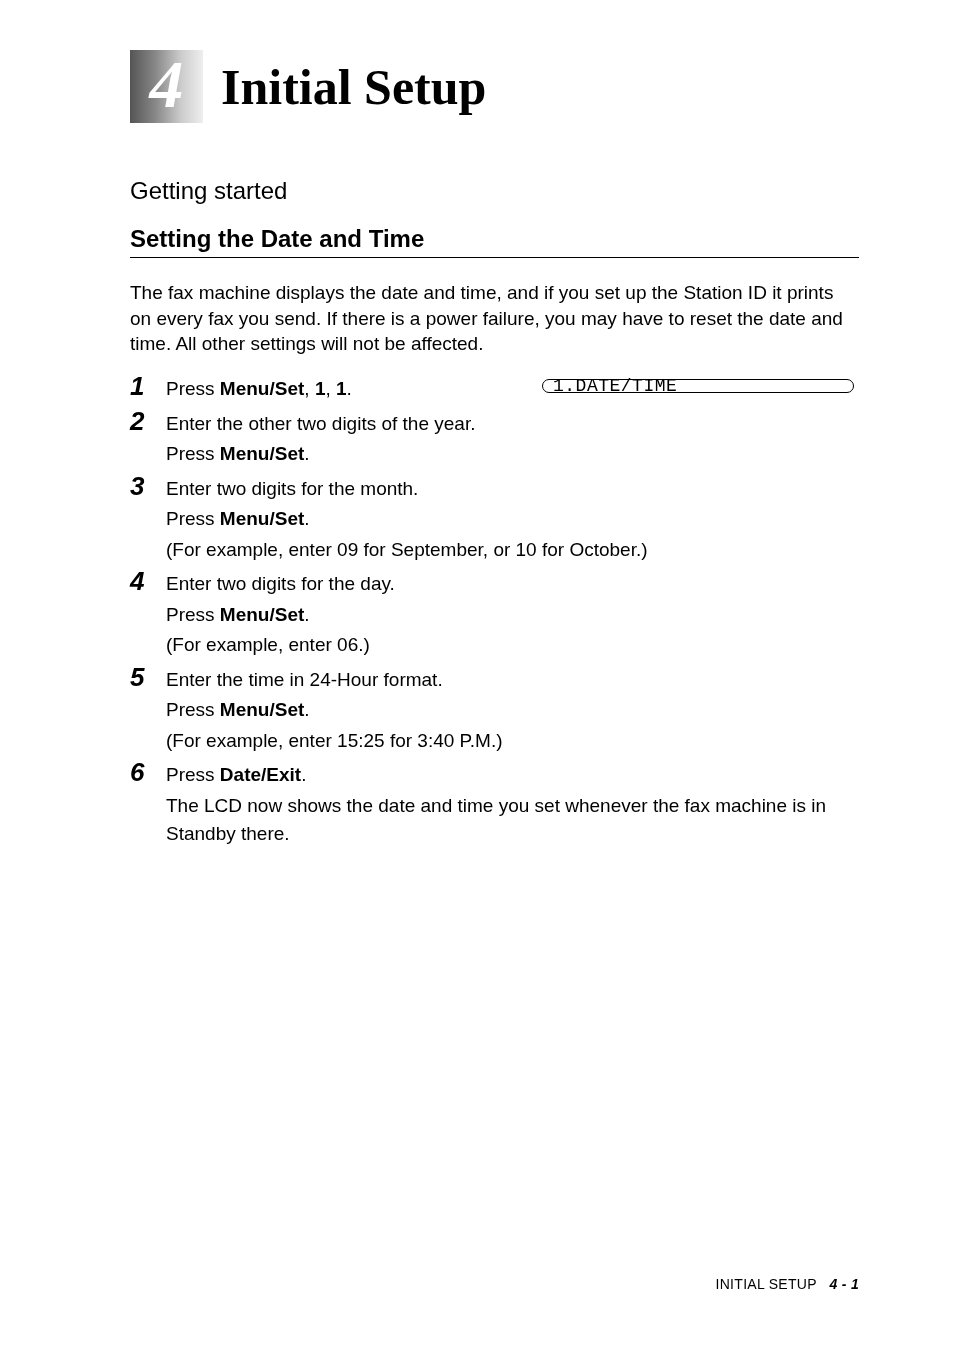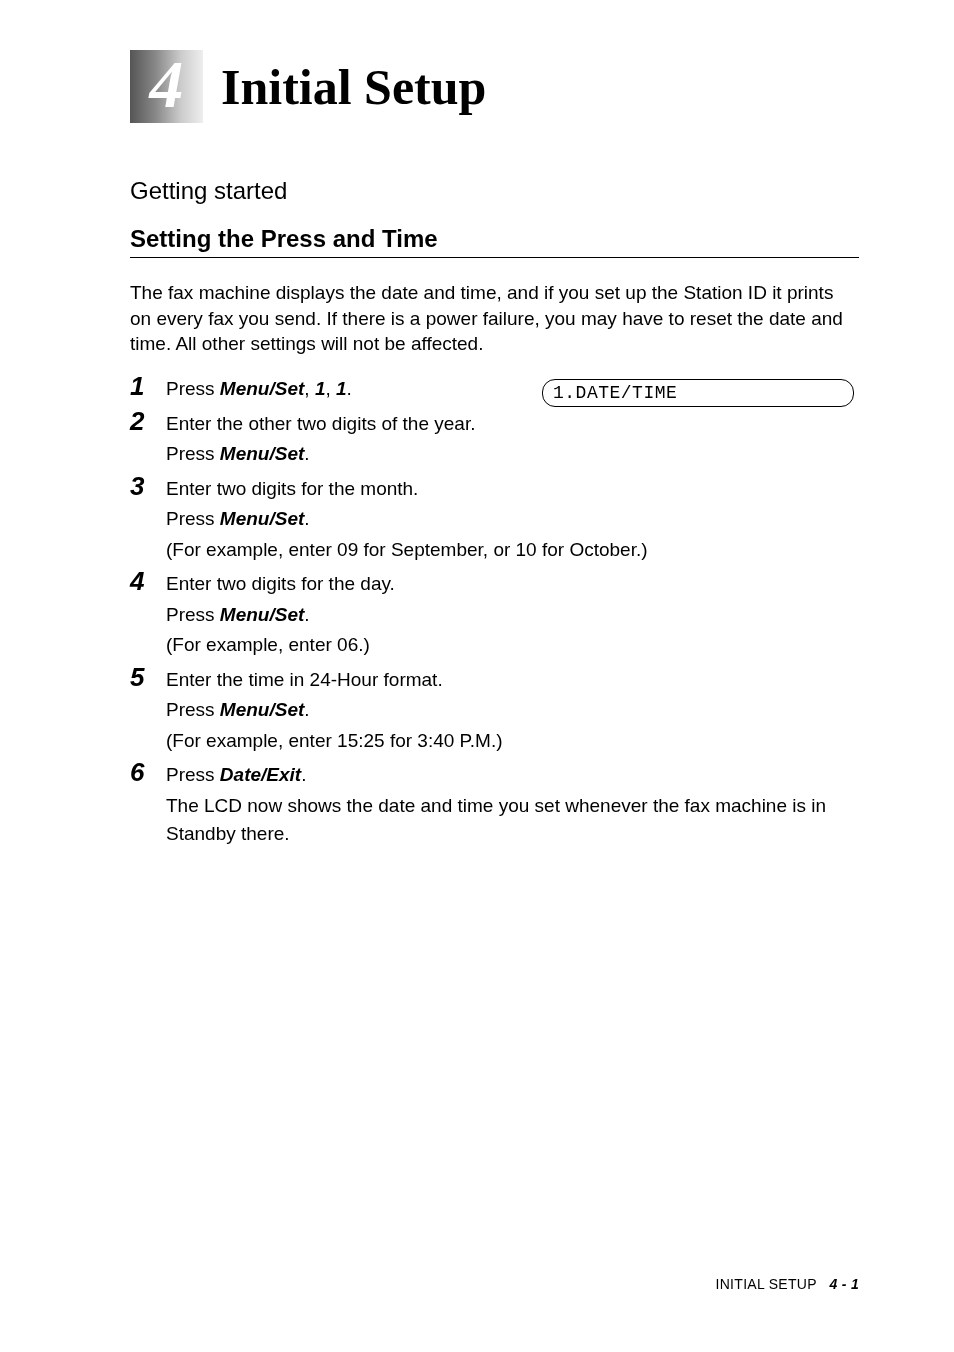--- a/index.html
+++ b/index.html
@@ -46,27 +46,27 @@
       font-family: Arial, Helvetica, sans-serif;
       font-style: italic;
       font-weight: bold;
       font-size: 26px;
       width: 36px;
       flex-shrink: 0;
       line-height: 1.05;
     }
     .step-body { font-size: 19px; line-height: 1.5; flex: 1; padding-top: 2px; }
     .step-body .para { margin-bottom: 2px; }
-    .b { font-weight: bold; font-style: italic; }
+    .b { font-weight: bold; }
     .lcd {
       position: absolute;
       top: 379px;
       right: 100px;
       width: 312px;
-      height: 28px;
+      height: 14px;
       border: 1.6px solid #000;
       border-radius: 13px;
       font-family: "Courier New", Courier, monospace;
       font-size: 18px;
       letter-spacing: 0.5px;
       padding-left: 10px;
       display: flex;
       align-items: center;
     }
     .footer {
@@ -82,21 +82,21 @@
 <body>
 
 <div class="chapter-head">
   <div class="chapter-badge">
     <span class="chapter-num">4</span>
   </div>
   <span class="chapter-title">Initial Setup</span>
 </div>
 
 <div class="h1">Getting started</div>
-<div class="h2">Setting the Press and Time</div>
+<div class="h2">Setting the Date and Time</div>
 <hr class="rule">
 
 <p class="intro">The fax machine displays the date and time, and if you set up the Station ID it prints on every fax you send. If there is a power failure, you may have to reset the date and time. All other settings will not be affected.</p>
 
 <div class="lcd">1.DATE/TIME</div>
 
 <ol class="steps">
 
   <li class="step">
     <div class="step-num">1</div>

